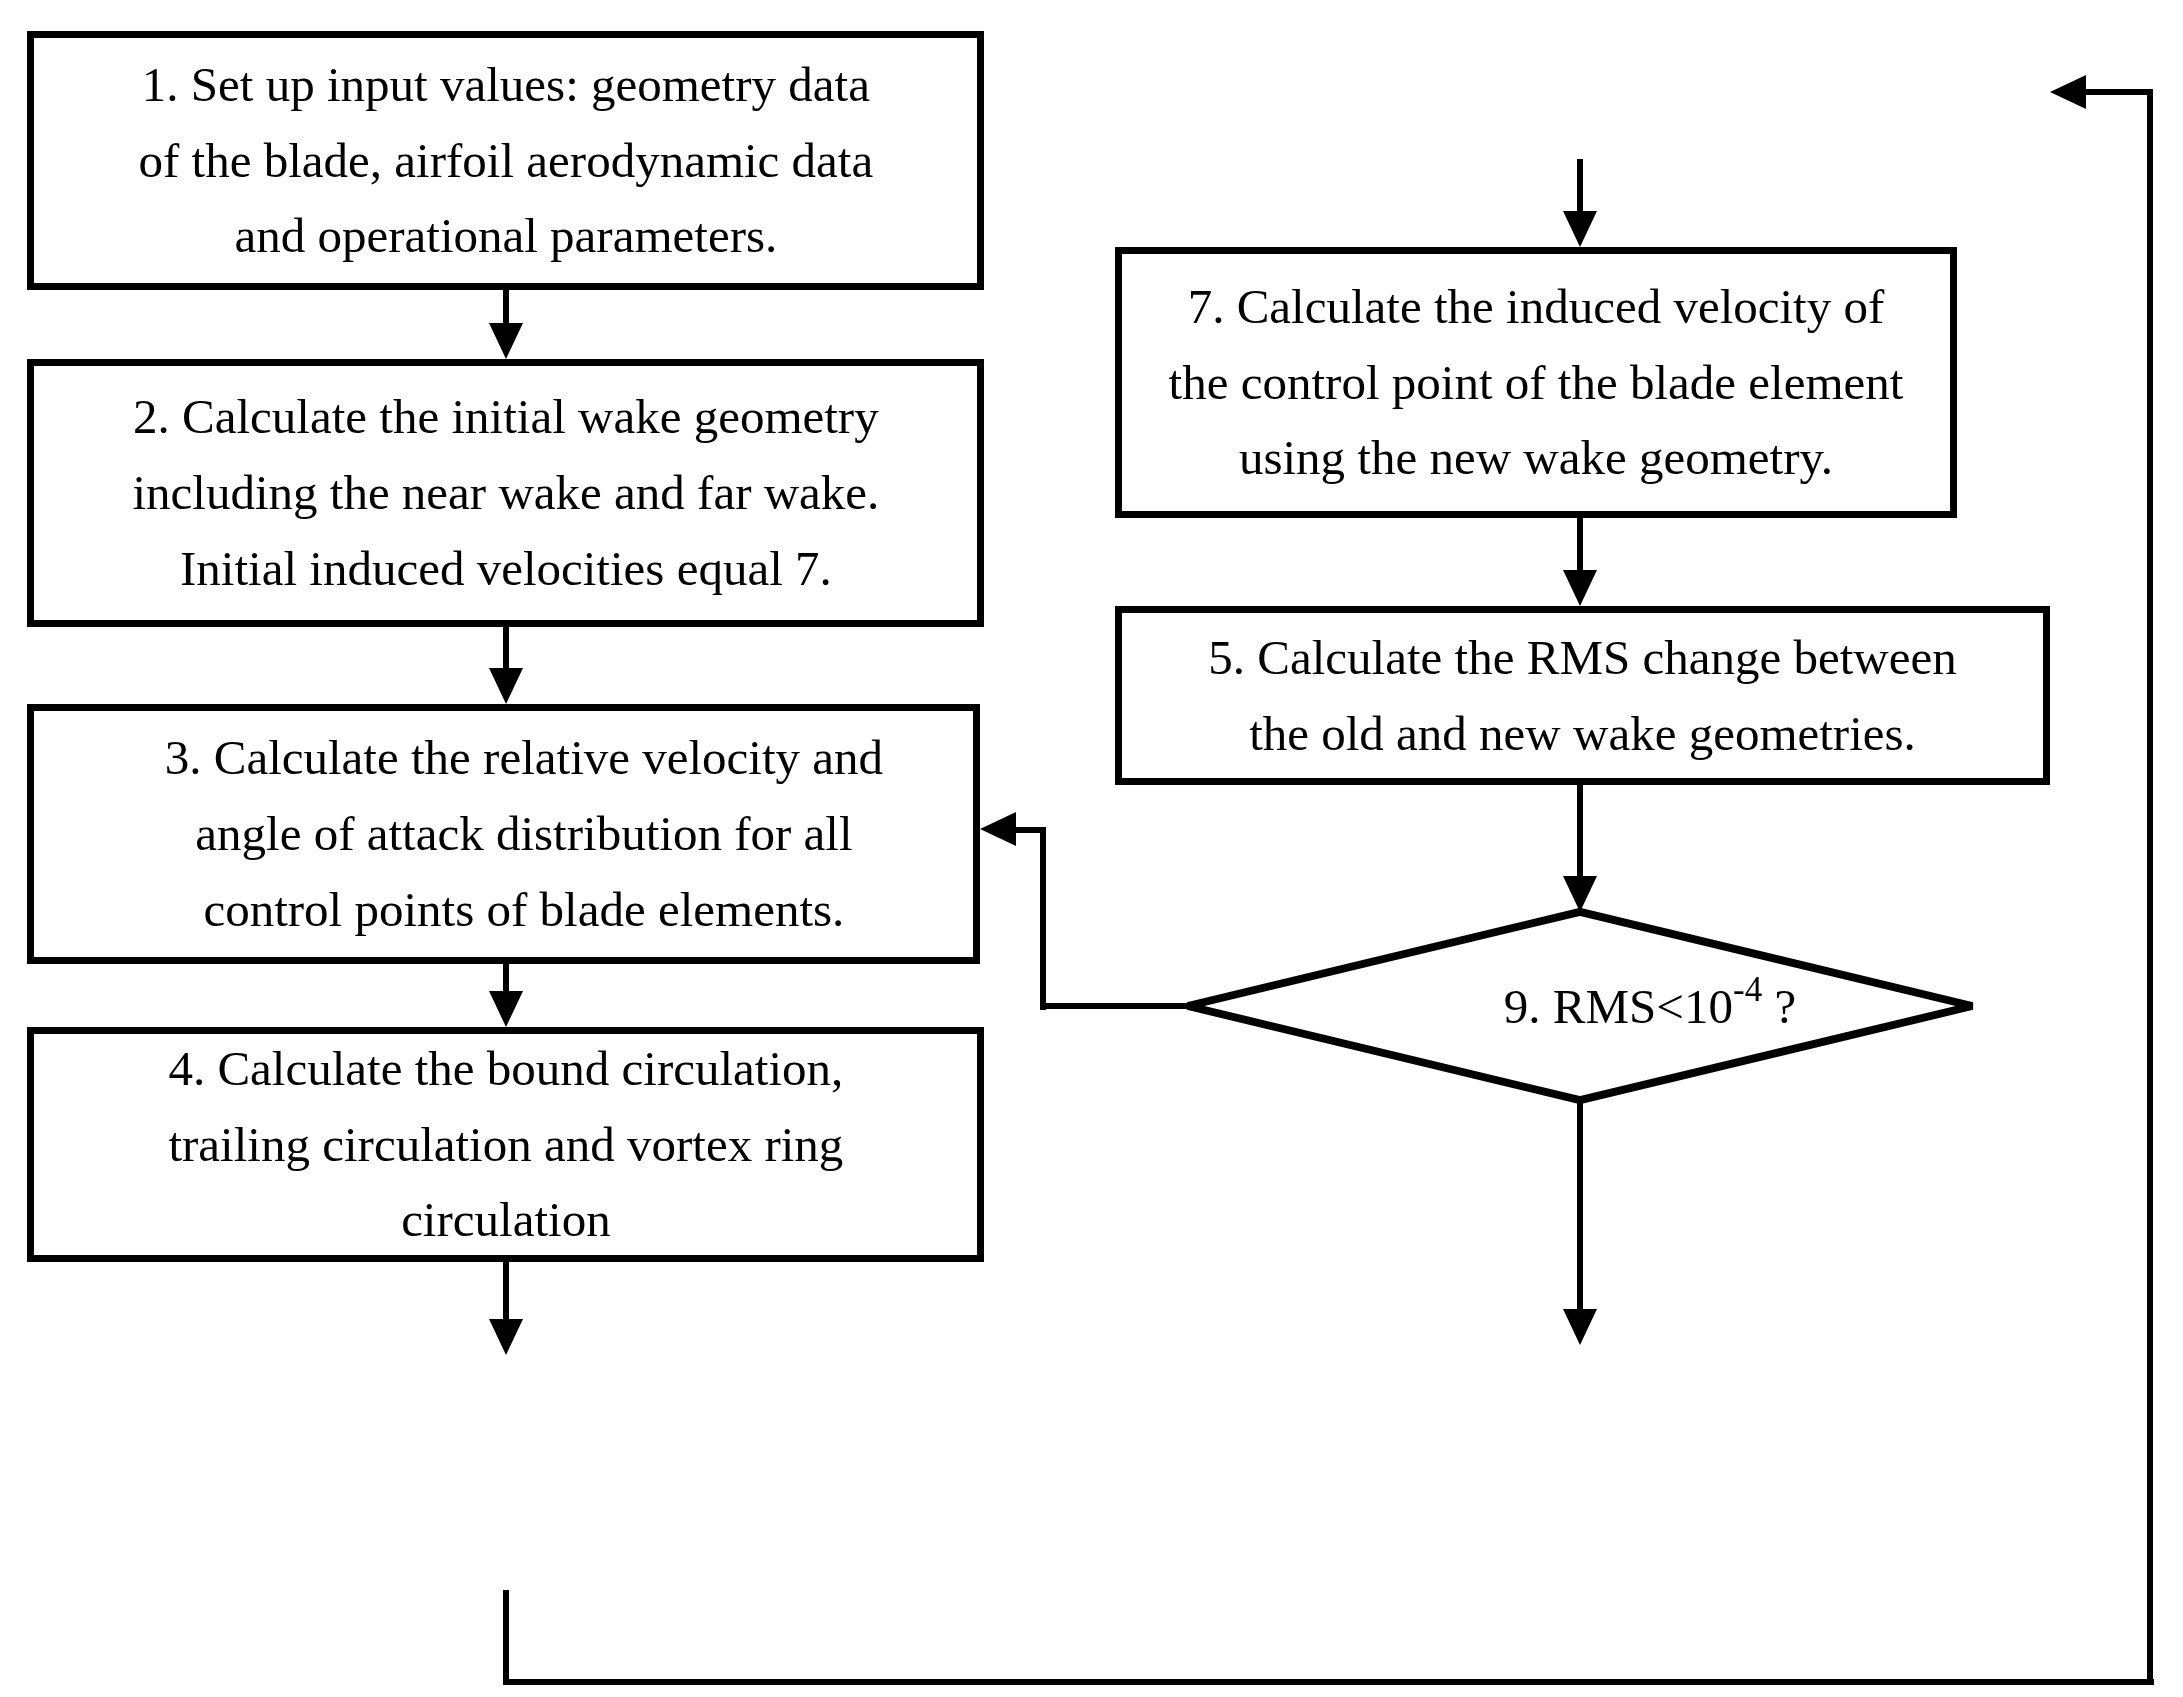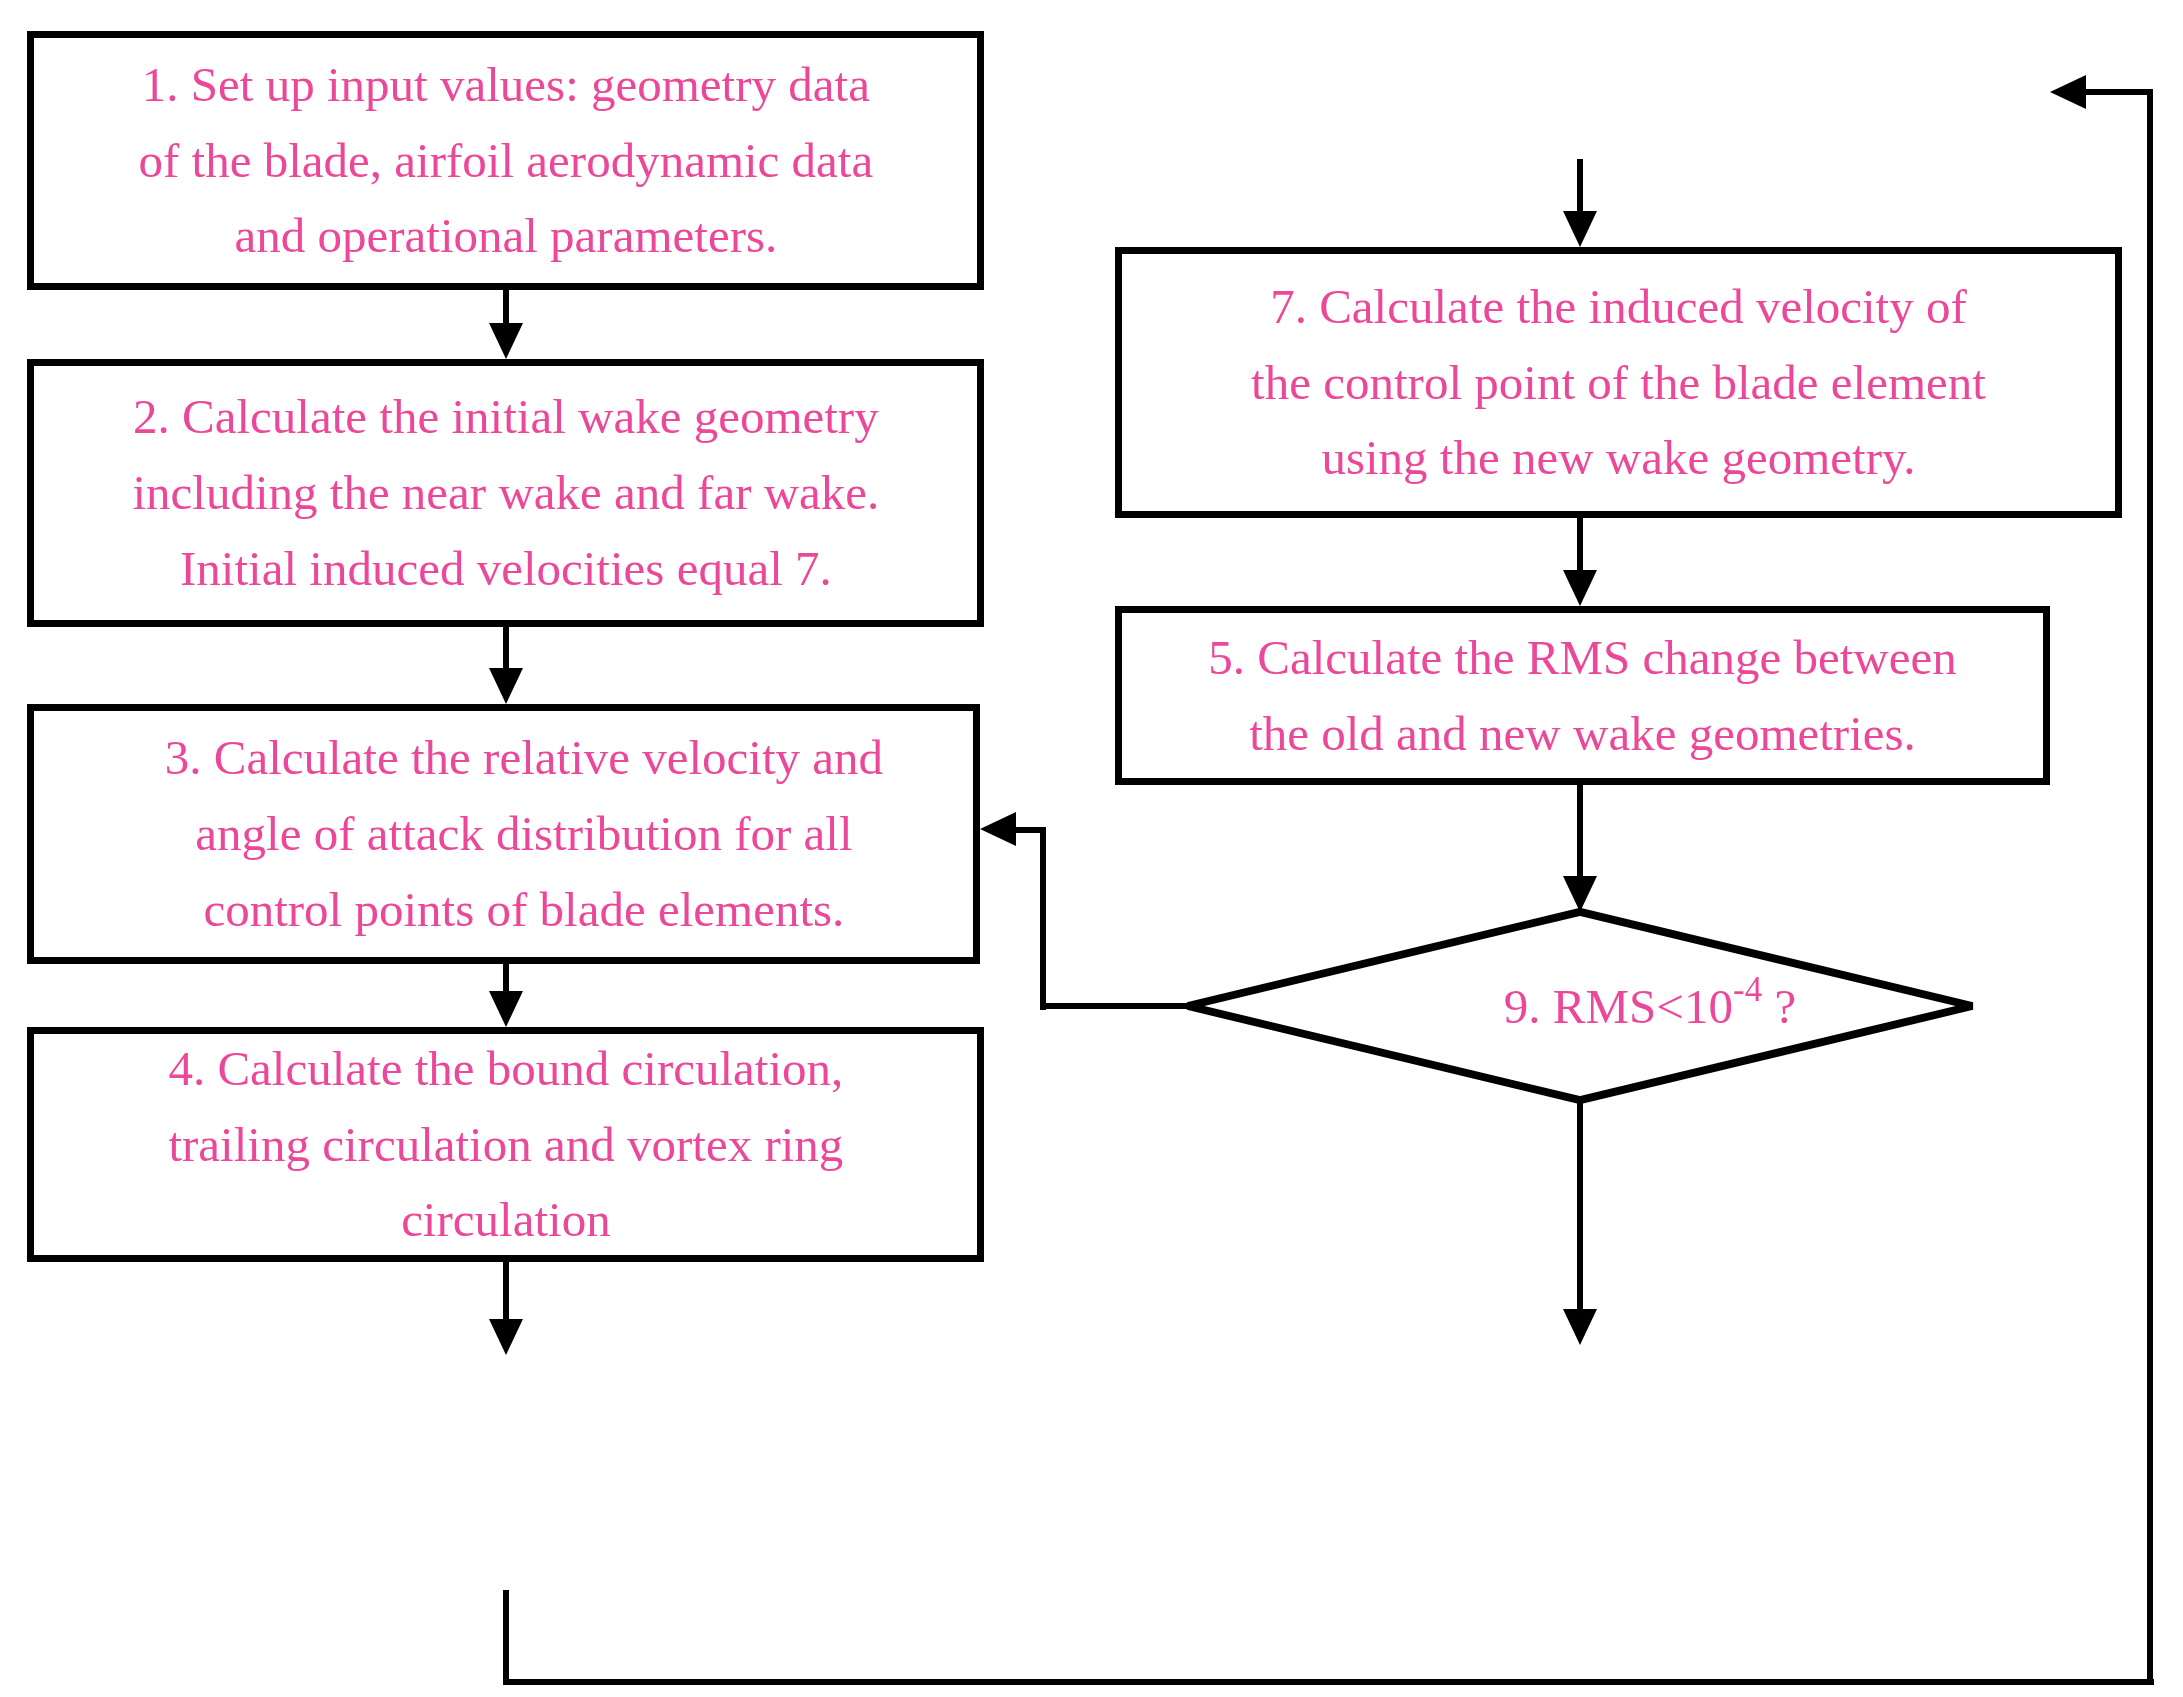--- a/index.html
+++ b/index.html
@@ -6,21 +6,21 @@
     margin: 0;
     padding: 0;
     background: #ffffff;
   }
   #canvas {
     position: relative;
     width: 2183px;
     height: 1698px;
     background: #ffffff;
     font-family: "Liberation Serif", "DejaVu Serif", serif;
-    color: #ec4899;
+    color: #000000;
   }
   .box {
     position: absolute;
     box-sizing: border-box;
     border: 7px solid #000000;
     background: #ffffff;
     display: flex;
     align-items: center;
     justify-content: center;
     text-align: center;
@@ -94,21 +94,21 @@
   </div>
 
   <div class="box" style="left:27.4px; top:1027px; width:957px; height:235px;">
     <span class="label">4. Calculate the bound circulation,
 trailing circulation and vortex ring
 circulation</span>
   </div>
 
 
 
-  <div class="box" style="left:1115px; top:247px; width:1007px; height:271px;">
+  <div class="box" style="left:1115px; top:247px; width:842px; height:271px;">
     <span class="label">7. Calculate the induced velocity of
 the control point of the blade element
 using the new wake geometry.</span>
   </div>
 
   <div class="box" style="left:1115px; top:606px; width:935px; height:179px;">
     <span class="label">5. Calculate the RMS change between
 the old and new wake geometries.</span>
   </div>
 

